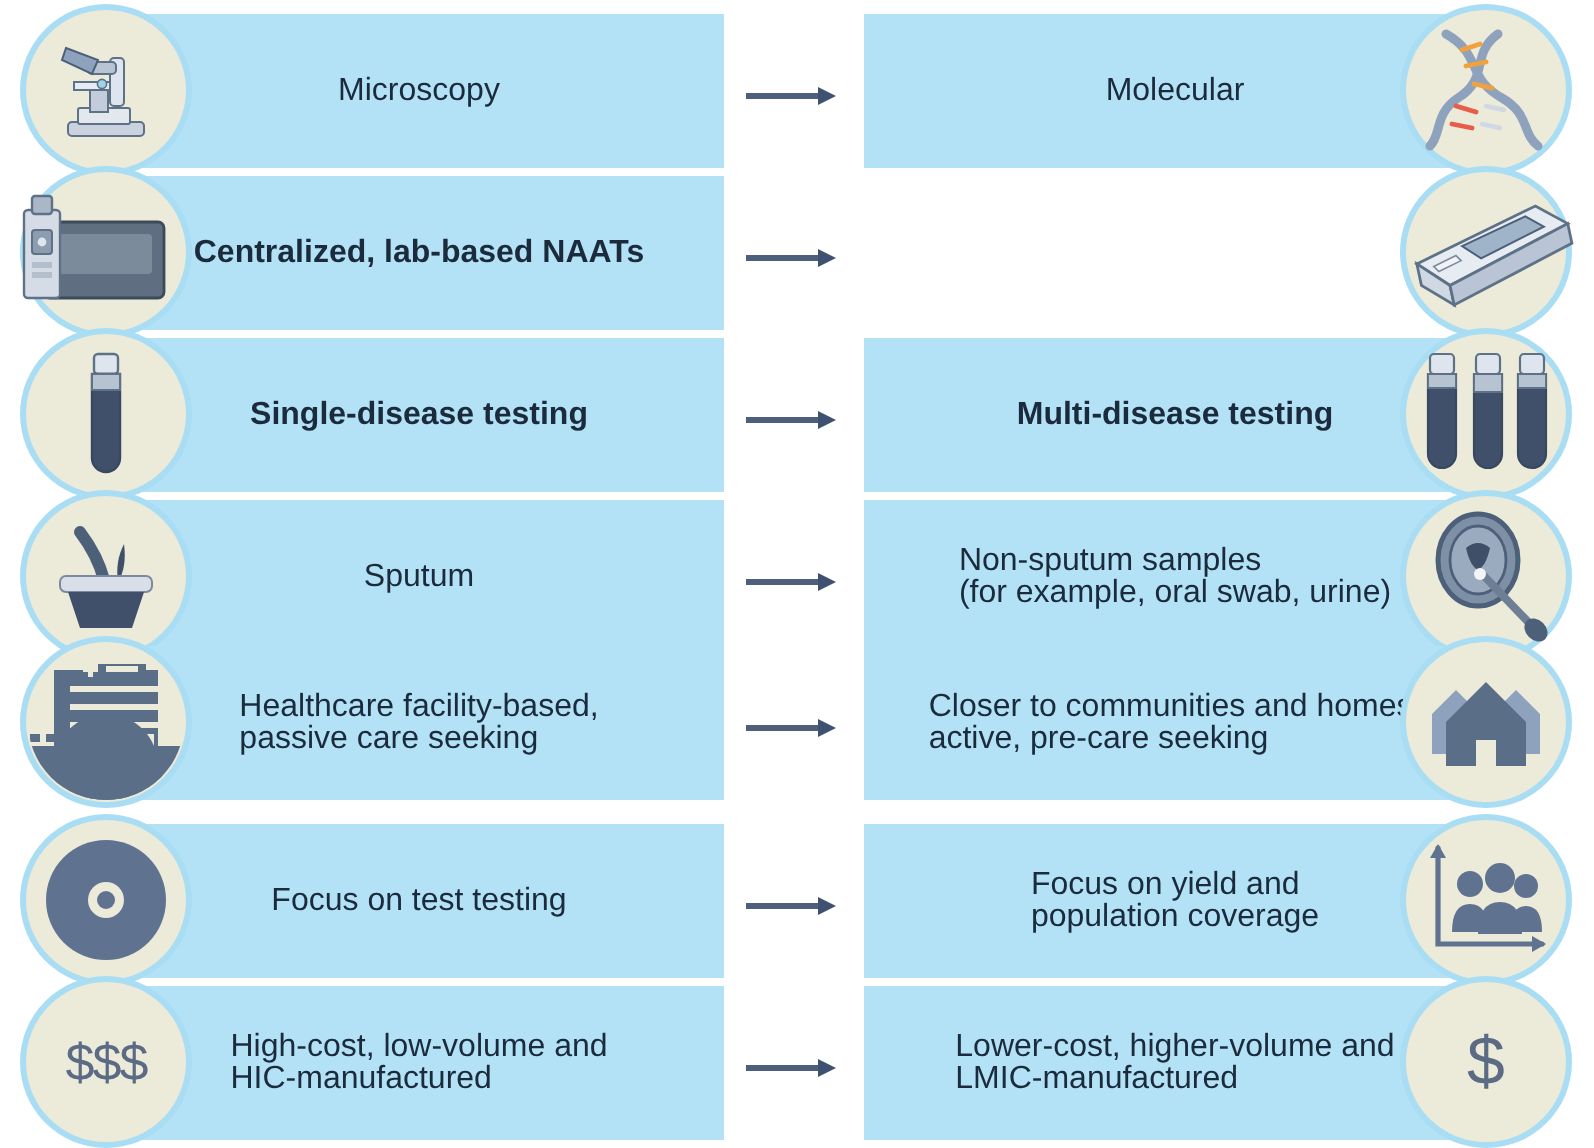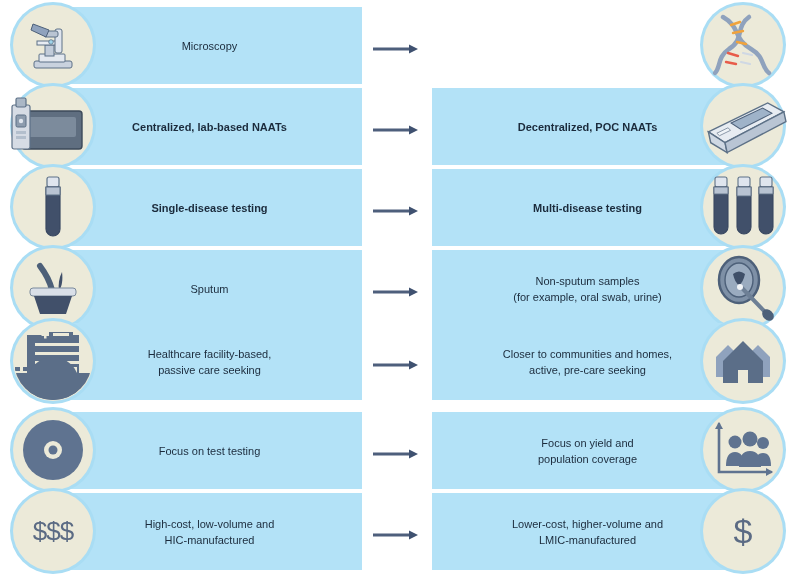--- a/index.html
+++ b/index.html
@@ -18,23 +18,23 @@
   .bar{
     position:absolute;top:3px;height:77px;
     background:#b3e2f7;
   }
   .bar-left{left:57px;width:305px;}
   .bar-right{left:432px;width:311px;}
 
   .bar-text{
     position:absolute;top:0;left:0;right:0;bottom:0;
     display:flex;align-items:center;justify-content:center;
-    text-align:center;
+    text-align:left;
     color:#1b2b3c;
-    font-size:11px;
+    font-size:16px;
     line-height:16px;
     padding:0 14px;
     box-sizing:border-box;
     white-space:pre-line;
   }
 
   
   .badge{
     position:absolute;top:1px;
     width:80px;height:80px;border-radius:50%;
@@ -75,20 +75,23 @@
         <path d="M8 7 L24 13 L21 20 L6 13 Z" fill="#8fa2bd" stroke="#4d6079" stroke-width="1"></path>
         <circle cx="26" cy="25" r="2.3" fill="#9fd3ea" stroke="#5d7187" stroke-width="0.8"></circle>
       </svg>
     </div>
     <div class="arrow">
       <svg width="46" height="10" viewBox="0 0 46 10">
         <line x1="0" y1="5" x2="38" y2="5" stroke="#4e5f7c" stroke-width="3"></line>
         <path d="M36 0.5 L45 5 L36 9.5 Z" fill="#3f5170"></path>
       </svg>
     </div>
+    <div class="bar bar-right">
+      <div class="bar-text">Molecular</div>
+    </div>
     <div class="badge badge-right">
       <svg width="72" height="72" viewBox="0 0 72 72">
         <g stroke="#8fa2bd" stroke-width="4.5" fill="none" stroke-linecap="round">
           <path d="M16 8 C34 18, 26 30, 44 40 C58 48, 54 58, 62 64"></path>
           <path d="M42 8 C28 18, 38 30, 22 40 C10 48, 14 58, 8 64"></path>
         </g>
         <g stroke="#f0a33c" stroke-width="2.4" stroke-linecap="round">
           <line x1="24" y1="16" x2="33" y2="13"></line>
           <line x1="26" y1="24" x2="36" y2="22"></line>
           <line x1="30" y1="33" x2="39" y2="35"></line>
@@ -119,23 +122,20 @@
         <circle cx="13" cy="26" r="2.2" fill="#dfe5ee"></circle>
         <rect x="8" y="36" width="10" height="3" fill="#b3bfcd"></rect>
         <rect x="8" y="41" width="10" height="3" fill="#b3bfcd"></rect>
       </svg>
     </div>
     <div class="arrow">
       <svg width="46" height="10" viewBox="0 0 46 10">
         <line x1="0" y1="5" x2="38" y2="5" stroke="#4e5f7c" stroke-width="3"></line>
         <path d="M36 0.5 L45 5 L36 9.5 Z" fill="#3f5170"></path>
       </svg>
-    </div>
-    <div class="bar bar-right">
-      <div class="bar-text">Decentralized, POC NAATs</div>
     </div>
     <div class="badge badge-right">
       <svg width="88" height="64" viewBox="0 0 88 64" style="margin-left:6px;">
         <g transform="rotate(-12 44 32)">
           <path d="M6 30 L70 14 L84 26 L20 44 Z" fill="#e7ecf2" stroke="#5d7187" stroke-width="1.4"></path>
           <path d="M6 30 L20 44 L20 54 L6 41 Z" fill="#cfd8e3" stroke="#5d7187" stroke-width="1.4"></path>
           <path d="M20 44 L84 26 L84 36 L20 54 Z" fill="#b9c5d4" stroke="#5d7187" stroke-width="1.4"></path>
           <path d="M30 26 L64 18 L72 25 L38 34 Z" fill="#9fb3c9" stroke="#4d6079" stroke-width="1"></path>
           <path d="M14 33 L26 30 L28 33 L16 36 Z" fill="#f0f4f8" stroke="#7b8a9c" stroke-width="0.8"></path>
         </g>

